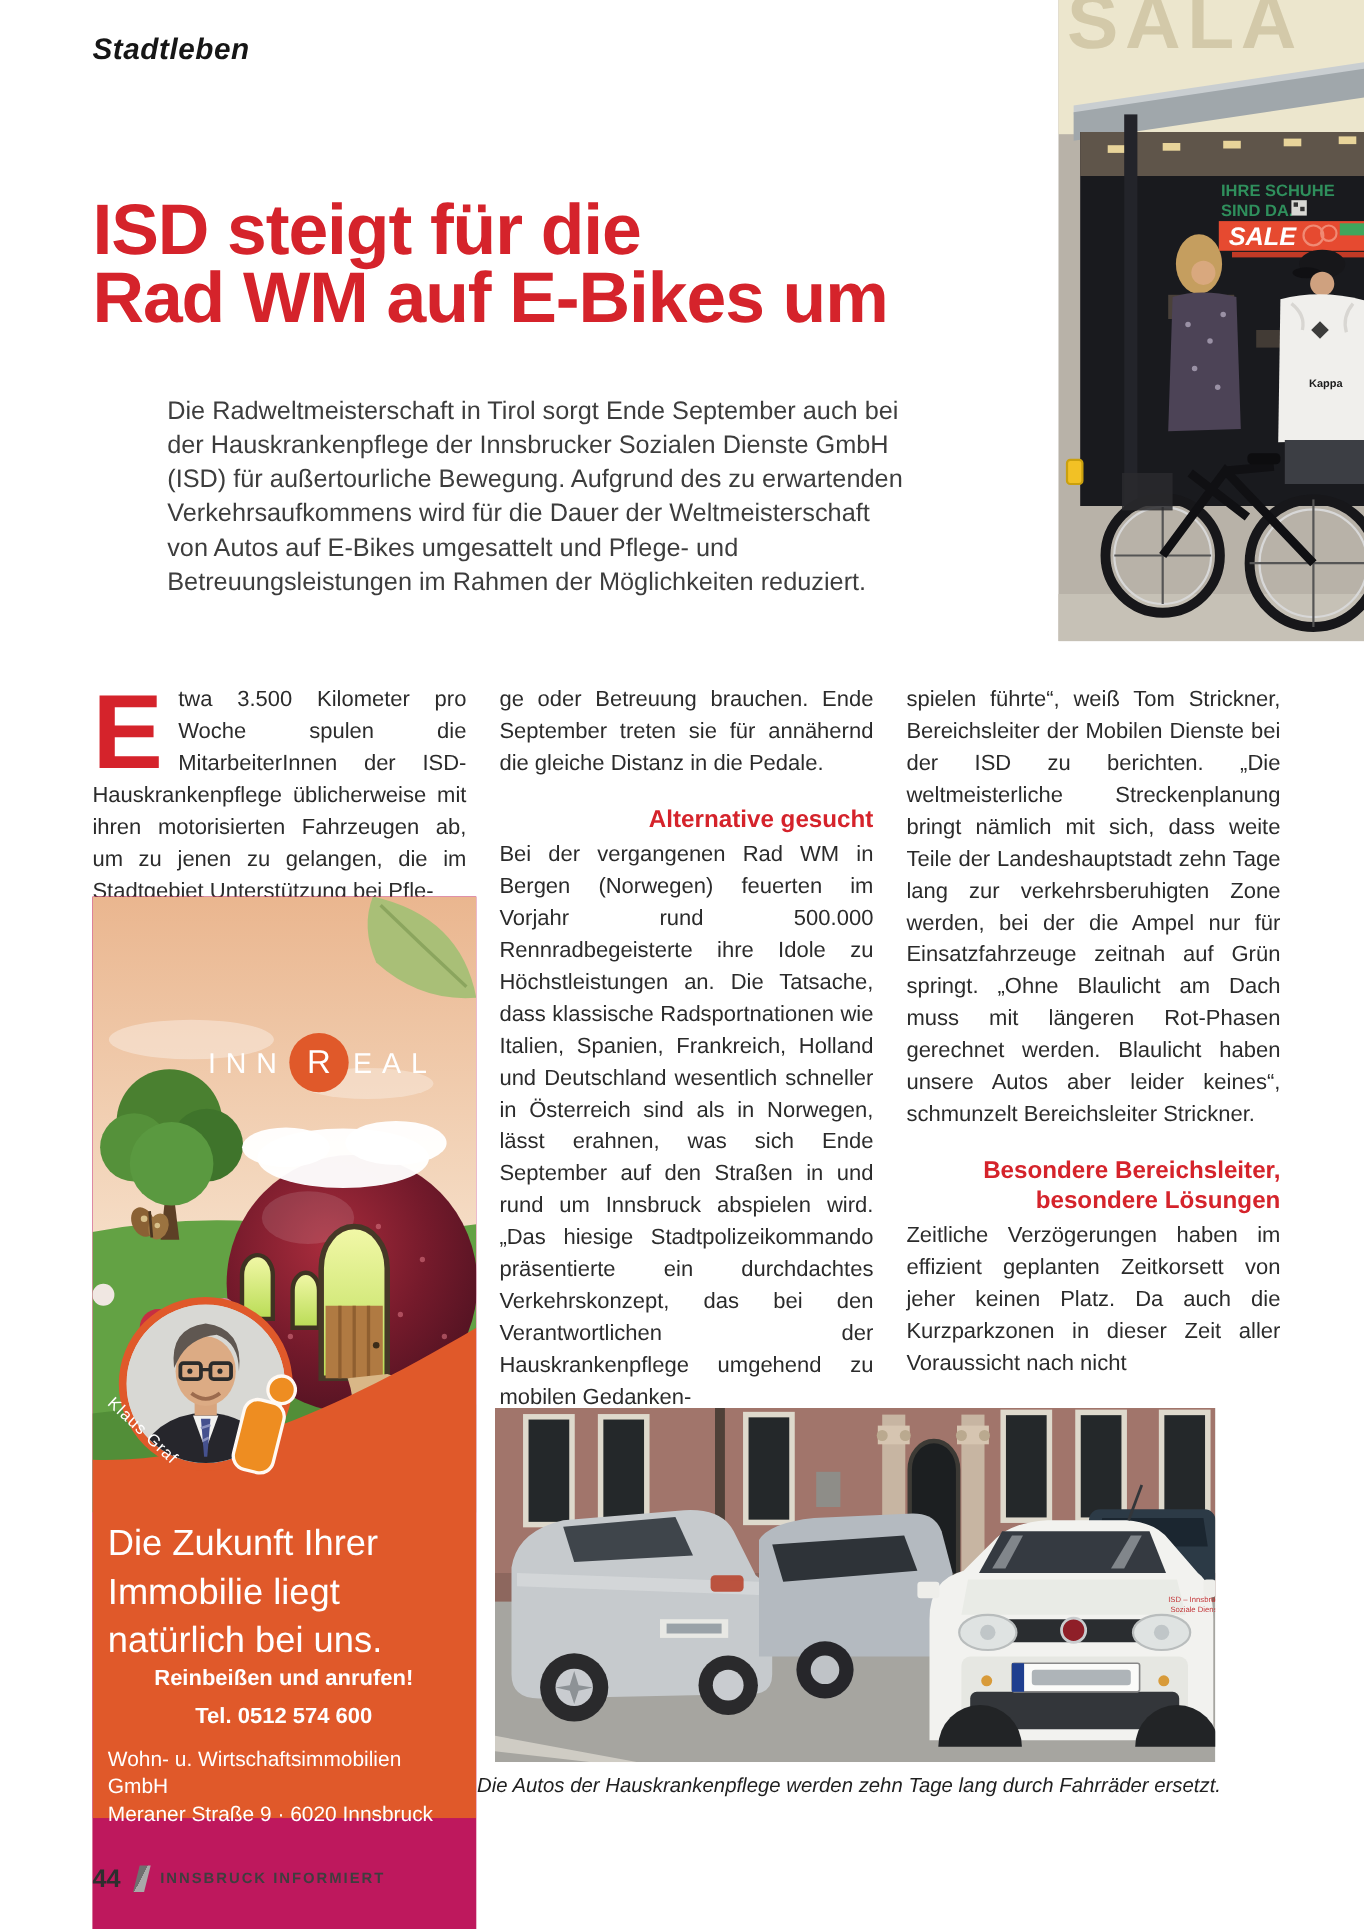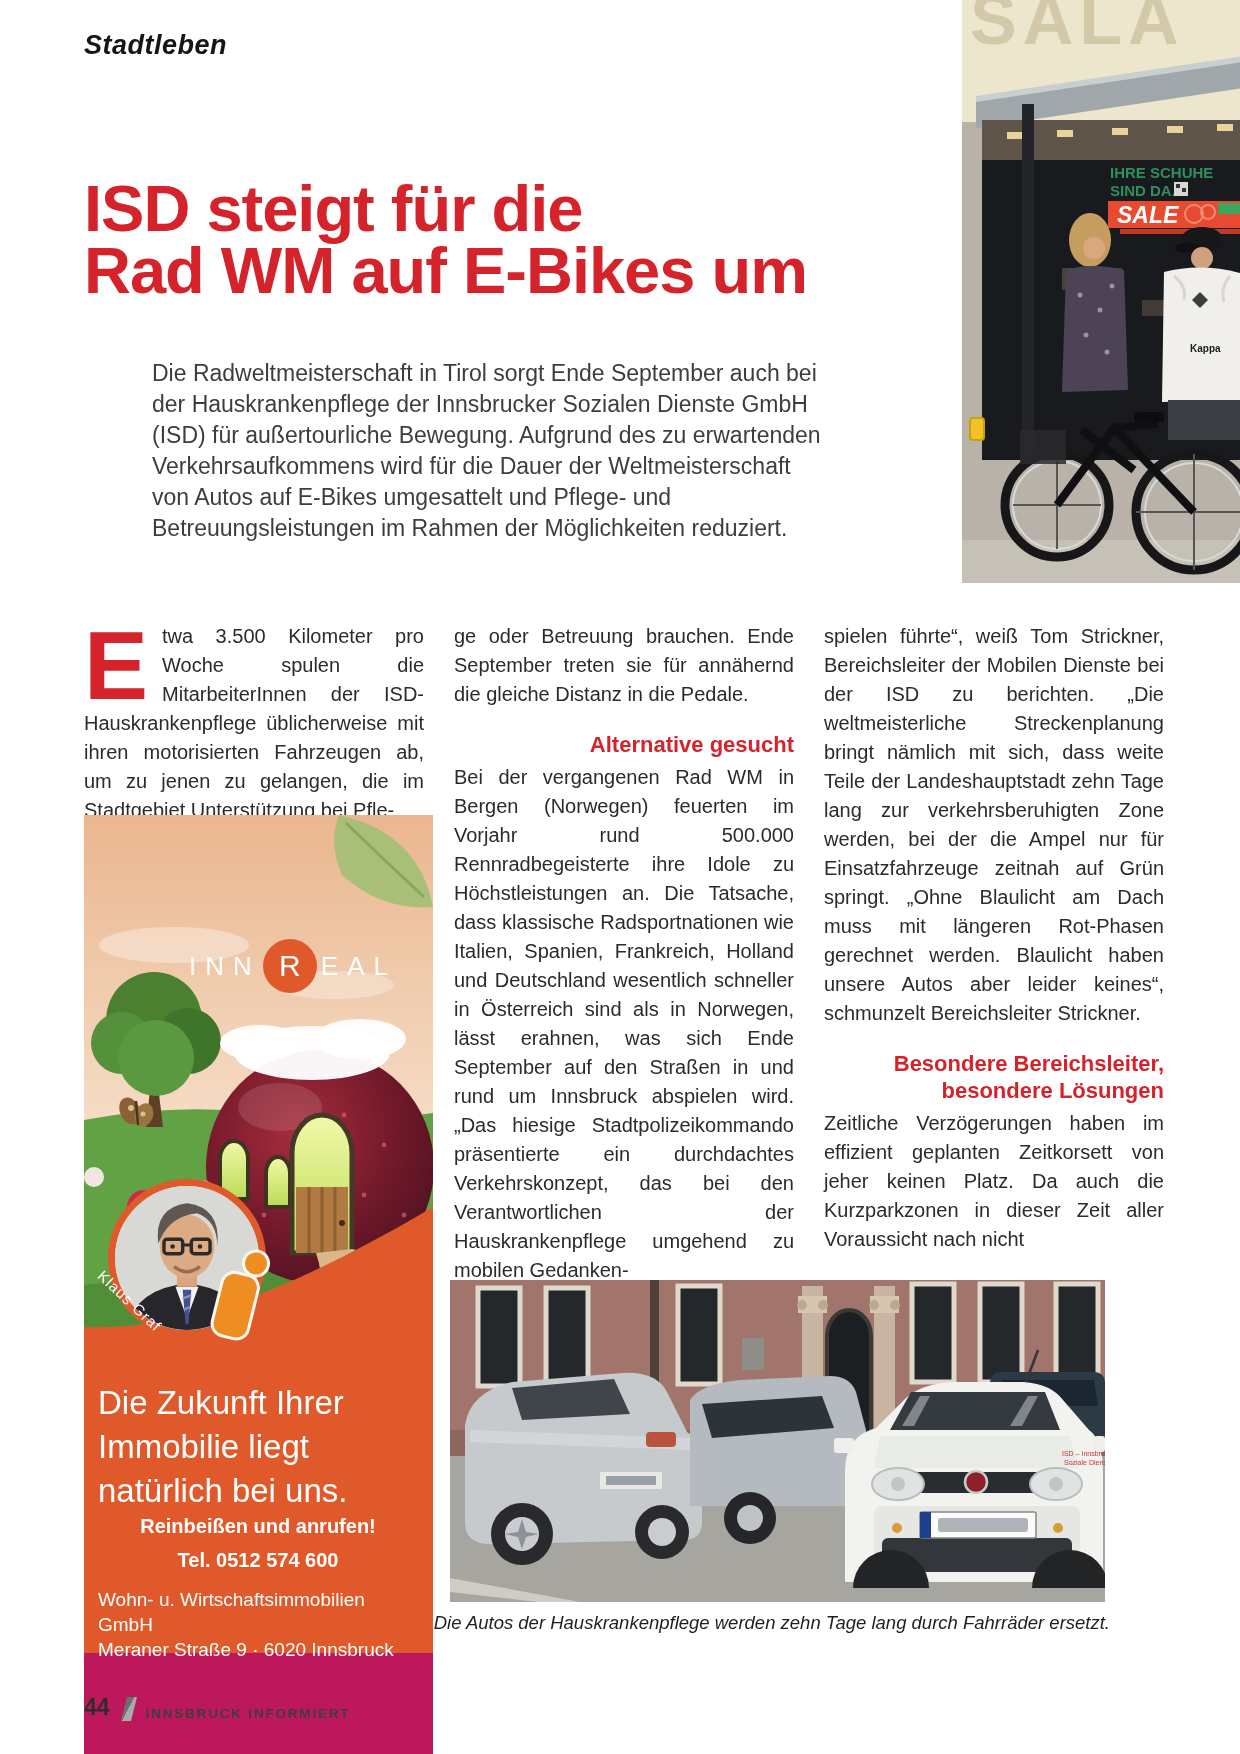--- a/index.html
+++ b/index.html
@@ -33,21 +33,21 @@
   .i-logo{position:absolute;left:128px;top:432px;width:60px;height:96px;transform:rotate(14deg);}
   .i-logo .dot{position:absolute;left:22px;top:0;width:22px;height:22px;border-radius:50%;background:#ee8d21;border:3px solid rgba(255,255,255,.95);}
   .i-logo .bar{position:absolute;left:6px;top:26px;width:34px;height:62px;border-radius:14px;background:#ee8d21;border:3px solid rgba(255,255,255,.95);}
   .ad-headline{position:absolute;left:14px;top:566px;width:320px;color:#fff;font-size:33px;line-height:44px;font-weight:400;}
   .ad-cta{position:absolute;left:14px;top:694px;width:320px;color:#fff;font-size:20px;line-height:34px;font-weight:700;text-align:center;}
   .ad-address{position:absolute;left:14px;top:772px;width:320px;color:#fff;font-size:19px;line-height:25px;font-weight:400;}
 
   .bottom-photo{position:absolute;left:450px;top:1280px;width:655px;height:322px;overflow:hidden;}
   .caption{position:absolute;left:430px;top:1612px;width:680px;font-size:18.5px;font-style:italic;color:#1f1f1f;text-align:right;}
 
-  .footer{position:absolute;left:84px;top:1694px;display:flex;align-items:flex-end;}
+  .footer{position:absolute;left:84px;top:1694px;display:flex;align-items:center;}
   .footer .num{font-size:23px;font-weight:700;color:#2e2e2e;}
   .footer .slash{width:10px;height:24px;margin:0 12px 0 14px;background:linear-gradient(105deg,#6f6f6f 45%,#a9a9a9 45%);transform:skewX(-14deg);}
   .footer .mag{font-size:13.5px;font-weight:700;letter-spacing:1.8px;color:#3e3e3e;}
 </style>
 </head>
 <body>
 
 <div id="page">
 
   <div class="section-label">Stadtleben</div>

